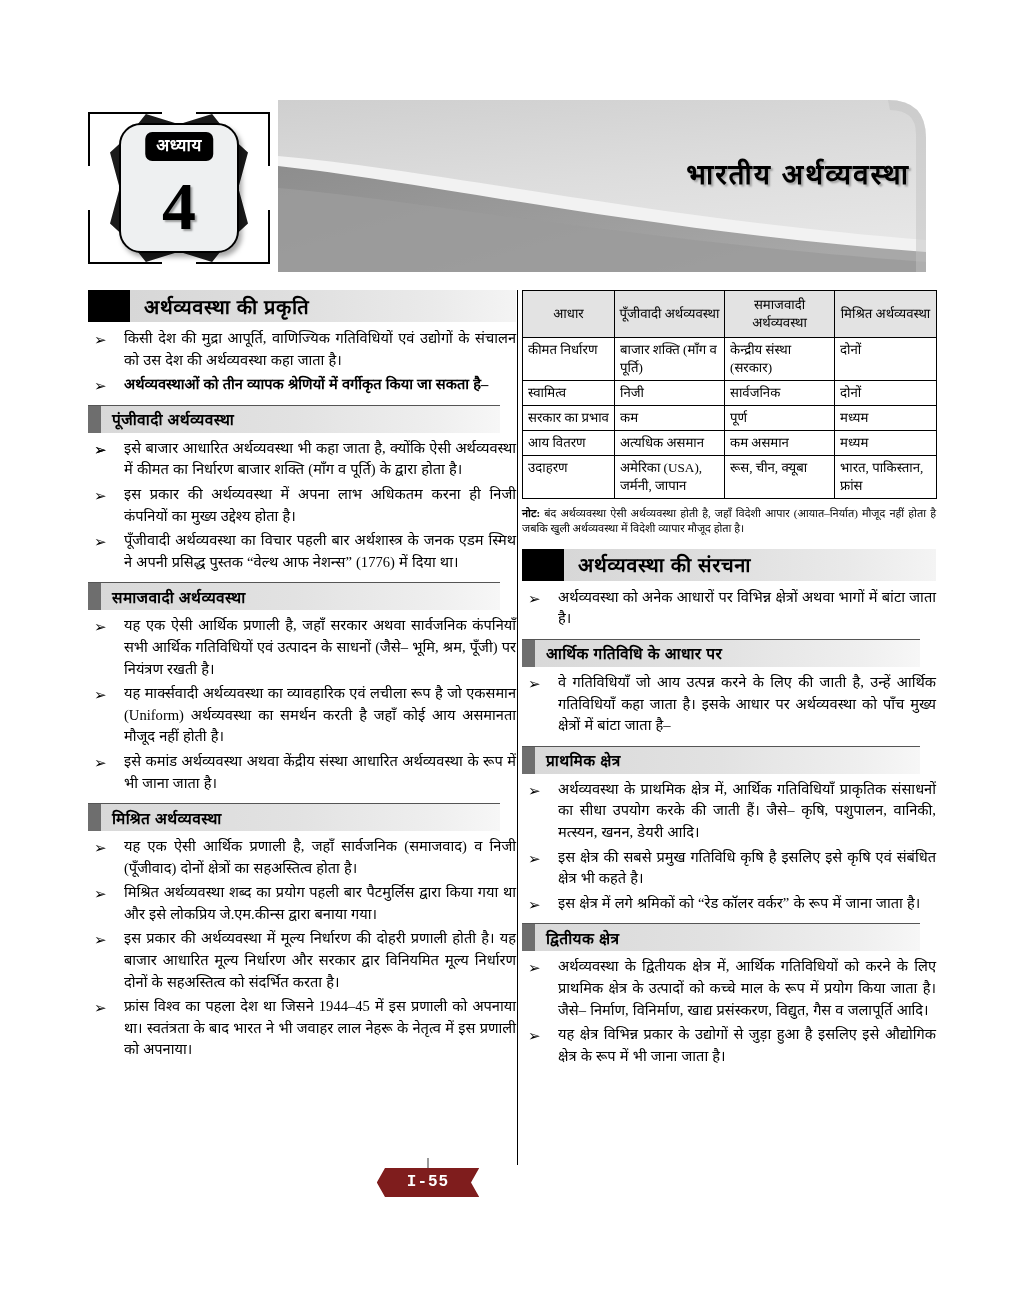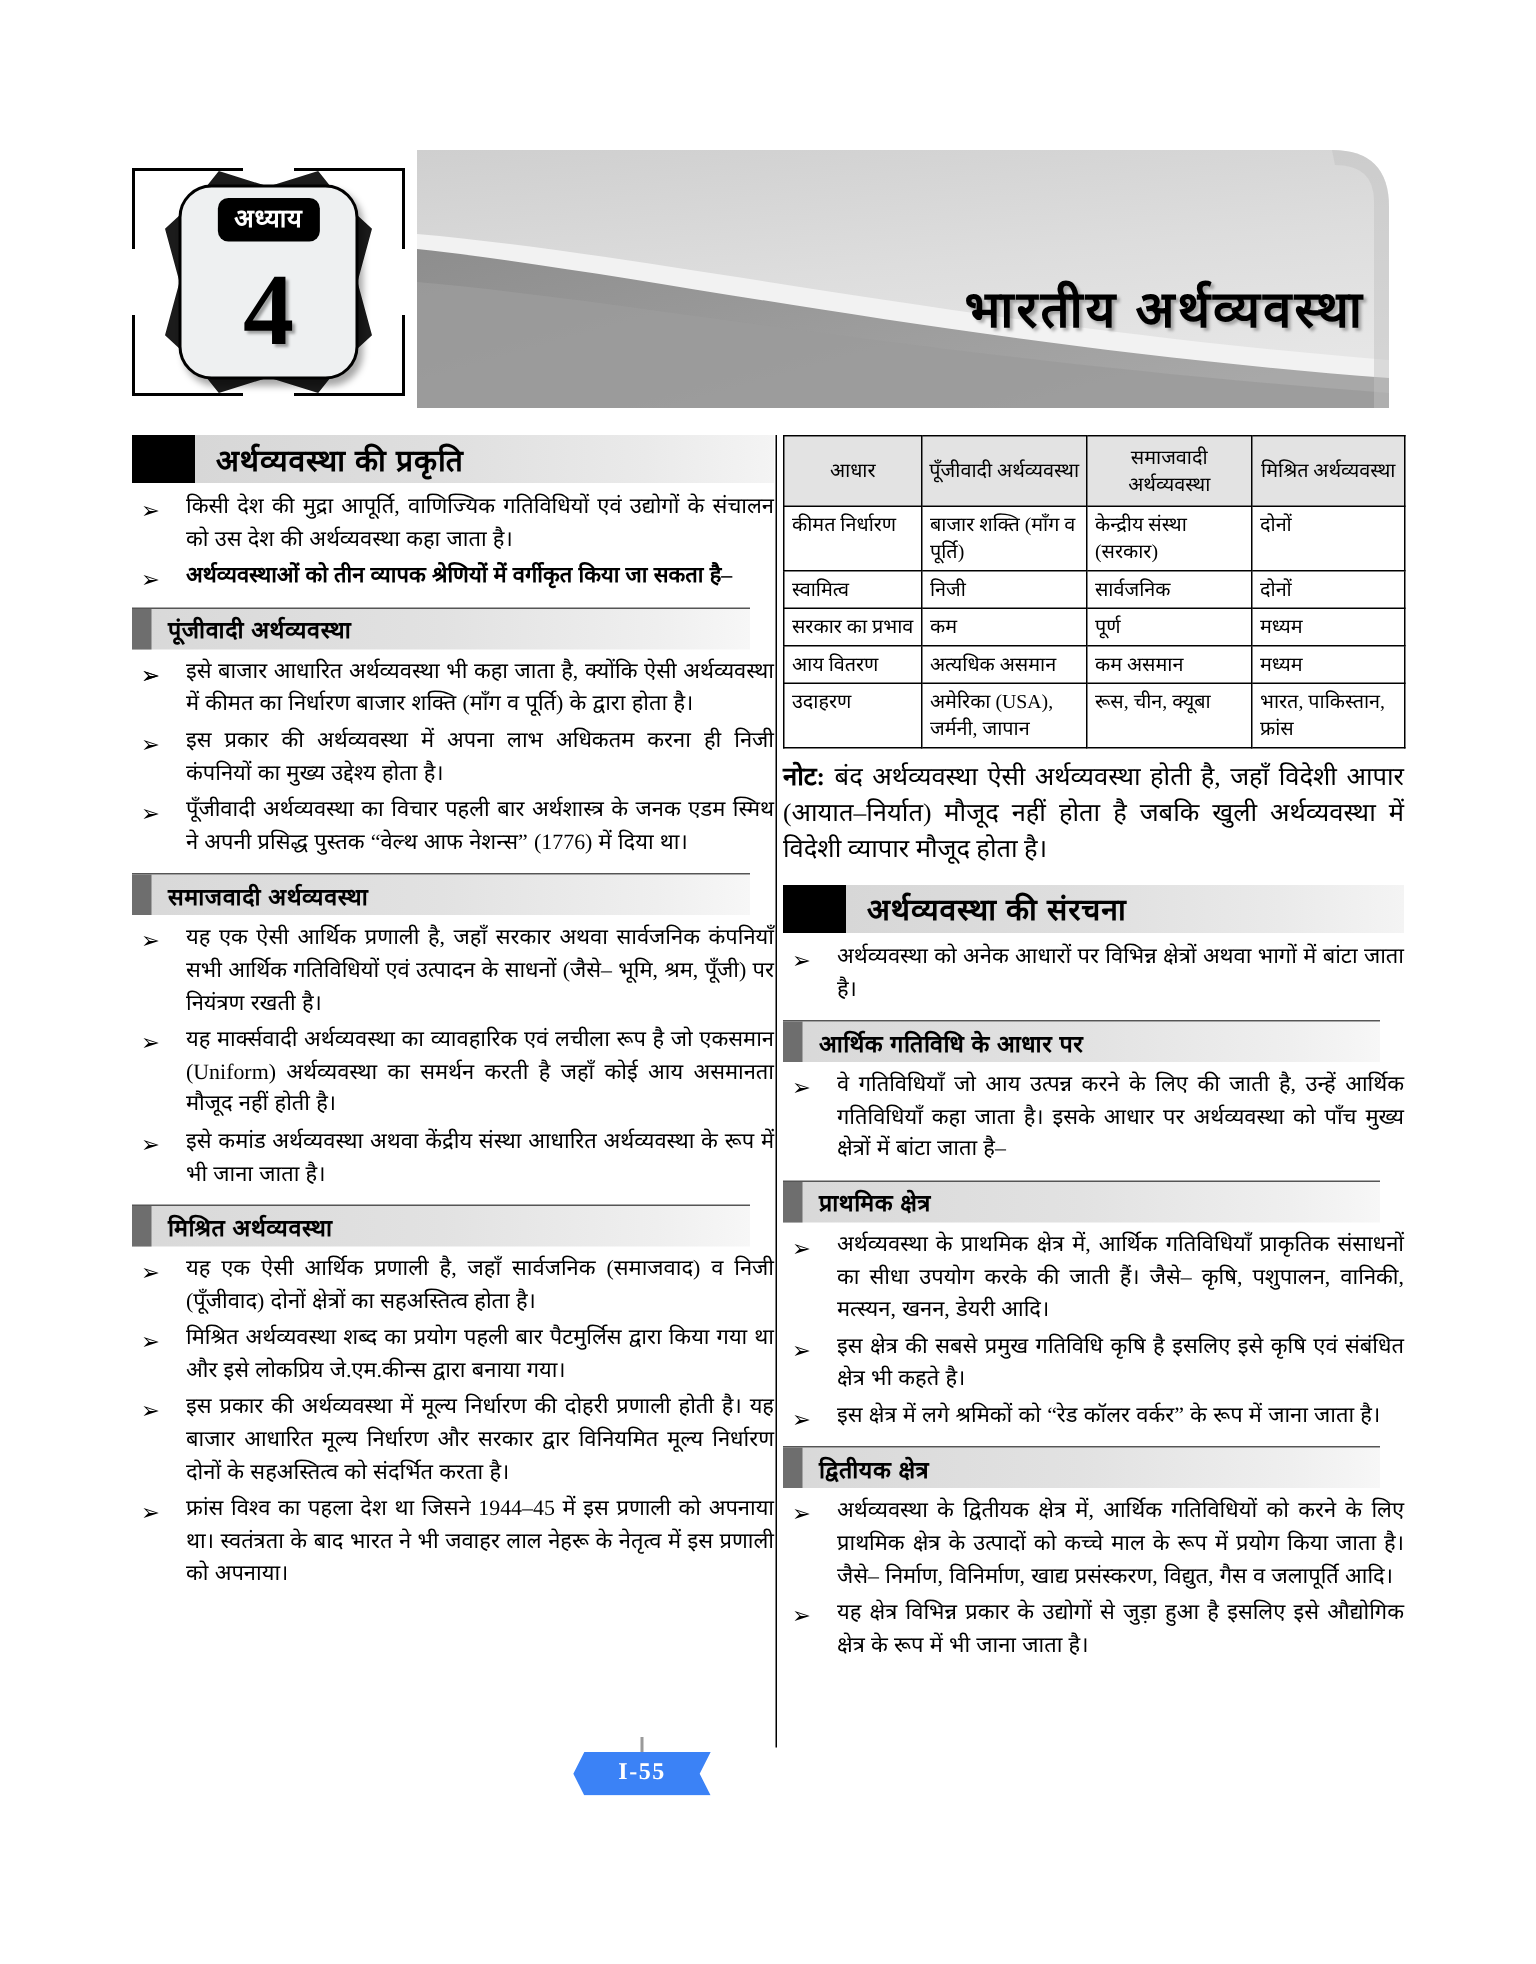--- a/index.html
+++ b/index.html
@@ -98,26 +98,25 @@
     width: 658px; height: 182px;
     overflow: hidden;
   }
   .banner svg { display: block; }
 
   .banner-title {
     position: absolute;
     right: 26px; top: 54px;
     font-family: "Liberation Sans", "DejaVu Sans", sans-serif;
     font-weight: bold;
-    font-size: 34px;
+    font-size: 28px;
     letter-spacing: 2px;
     color: #000;
     white-space: nowrap;
     text-shadow: 2px 2px 2px rgba(0,0,0,0.28);
-    margin-top: 28px;
   }
 
   
   .col {
     position: absolute;
     top: 290px;
   }
   .col-left  { left: 88px;  width: 428px; }
   .col-right { left: 522px; width: 414px; }
 
@@ -221,40 +220,40 @@
     font-weight: normal;
     vertical-align: middle;
     padding: 5px 4px;
   }
   table.cmp col.c0 { width: 92px; }
   table.cmp col.c1 { width: 110px; }
   table.cmp col.c2 { width: 110px; }
   table.cmp col.c3 { width: 102px; }
 
   .note {
-    font-size: 17px;
+    font-size: 11px;
     line-height: 1.42;
     text-align: justify;
     margin: 4px 0 12px 0;
   }
   .note b { font-weight: bold; }
 
   
   .pagenum-wrap {
     position: absolute;
     left: 0; right: 0;
     top: 1168px;
     text-align: center;
   }
   .pagenum {
     display: inline-block;
     position: relative;
-    background: #3b82f6;
+    background: #7f1d1d;
     color: #fff;
-    font-family: Liberation Serif, serif;
+    font-family: Liberation Mono, monospace;
     font-weight: bold;
     font-size: 16px;
     letter-spacing: 1px;
     padding: 5px 30px 6px;
     clip-path: polygon(8% 0%, 100% 0%, 92% 50%, 100% 100%, 8% 100%, 0% 50%);
   }
   .pagenum-stem {
     position: absolute;
     left: 50%; top: 1158px;
     width: 2px; height: 11px;

